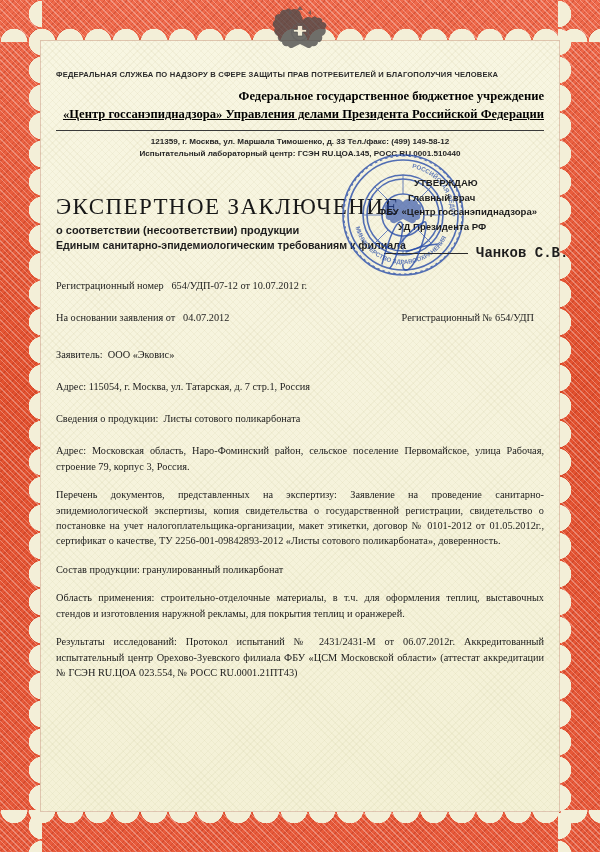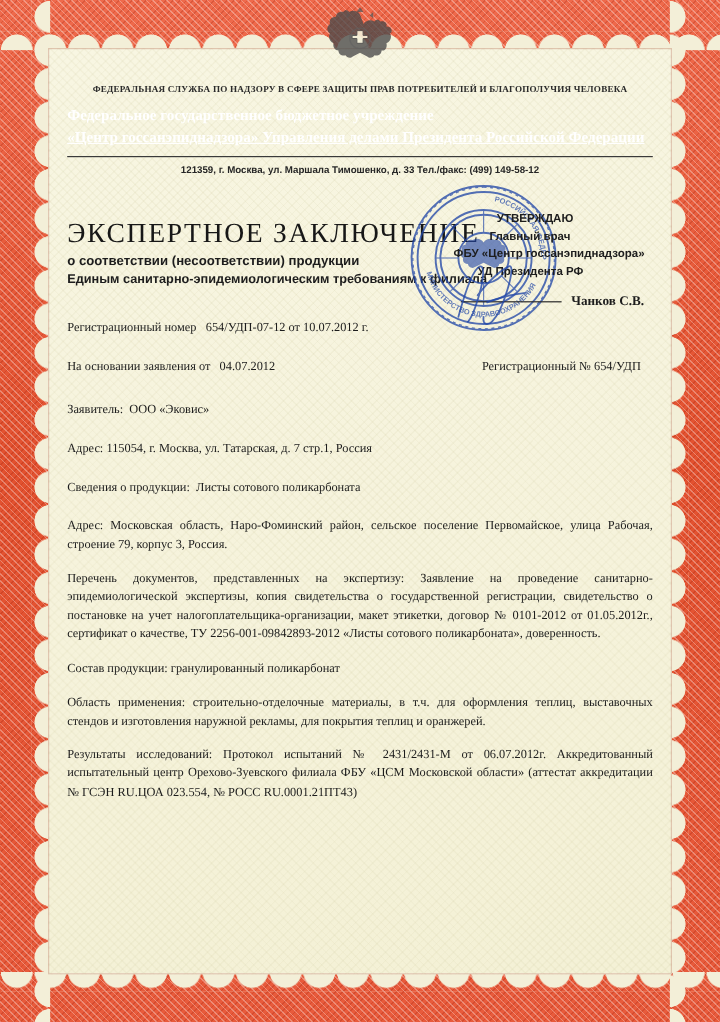--- a/index.html
+++ b/index.html
@@ -79,32 +79,31 @@
   }
 
   
   .content{
     position:absolute;
     left:56px;right:56px;top:70px;
     z-index:4;
   }
 
   .org-line{
-    text-align:center;
-    font-family:Liberation Serif, serif;
+    font-family:Liberation Sans, sans-serif;
     font-size:7.6px;
     letter-spacing:.18px;
     color:#2b2b2b;
     font-weight:600;
   }
   .org-title{
-    text-align:left;
+    text-align:right;
     font-family:"Liberation Serif", serif;
     font-weight:bold;
-    color:#ffffff;
+    color:#000000;
     margin-top:9px;
     line-height:1.42;
   }
   .org-title .l1{font-size:12.6px;display:block;}
   .org-title .l2{font-size:12.6px;display:block;white-space:nowrap;text-decoration:underline;}
 
   .rule{
     height:1px;background:#3a3a3a;
     margin:6px 0 5px 0;
   }
@@ -134,21 +133,21 @@
   .approval .indent2{padding-left:30px;}
   .approval .indent3{padding-left:20px;}
   .sign-row{
     margin-top:9px;
     display:flex;align-items:center;gap:8px;
     padding-left:6px;
   }
   .sign-line{
     display:inline-block;width:84px;height:1px;background:#2a2a2a;
   }
-  .sign-name{font-family:Liberation Serif, serif;font-size:11px;font-weight:700;}
+  .sign-name{font-family:Liberation Mono, monospace;font-size:14px;font-weight:700;}
 
   
   .seal{
     position:absolute;
     left:340px;top:152px;
     width:126px;height:126px;
     z-index:5;
     opacity:.78;
     pointer-events:none;
   }
@@ -236,20 +235,21 @@
     <div class="org-line">ФЕДЕРАЛЬНАЯ СЛУЖБА ПО НАДЗОРУ В СФЕРЕ ЗАЩИТЫ ПРАВ ПОТРЕБИТЕЛЕЙ И БЛАГОПОЛУЧИЯ ЧЕЛОВЕКА</div>
 
     <div class="org-title">
       <span class="l1">Федеральное государственное бюджетное учреждение</span>
       <span class="l2">«Центр госсанэпиднадзора» Управления делами Президента Российской Федерации</span>
     </div>
 
     <div class="rule"></div>
 
     <div class="contact">121359, г. Москва, ул. Маршала Тимошенко, д. 33 Тел./факс: (499) 149-58-12</div>
+    <div class="contact">Испытательный лабораторный центр: ГСЭН RU.ЦОА.145, РОСС RU.0001.510440</div>
 
     <div class="main-title">
       <h1>ЭКСПЕРТНОЕ ЗАКЛЮЧЕНИЕ</h1>
       <div class="subtitle1">о соответствии (несоответствии) продукции</div>
       <div class="subtitle2">Единым санитарно-эпидемиологическим требованиям к филиала</div>
     </div>
 
     <div class="body">
 
       <div class="field">

